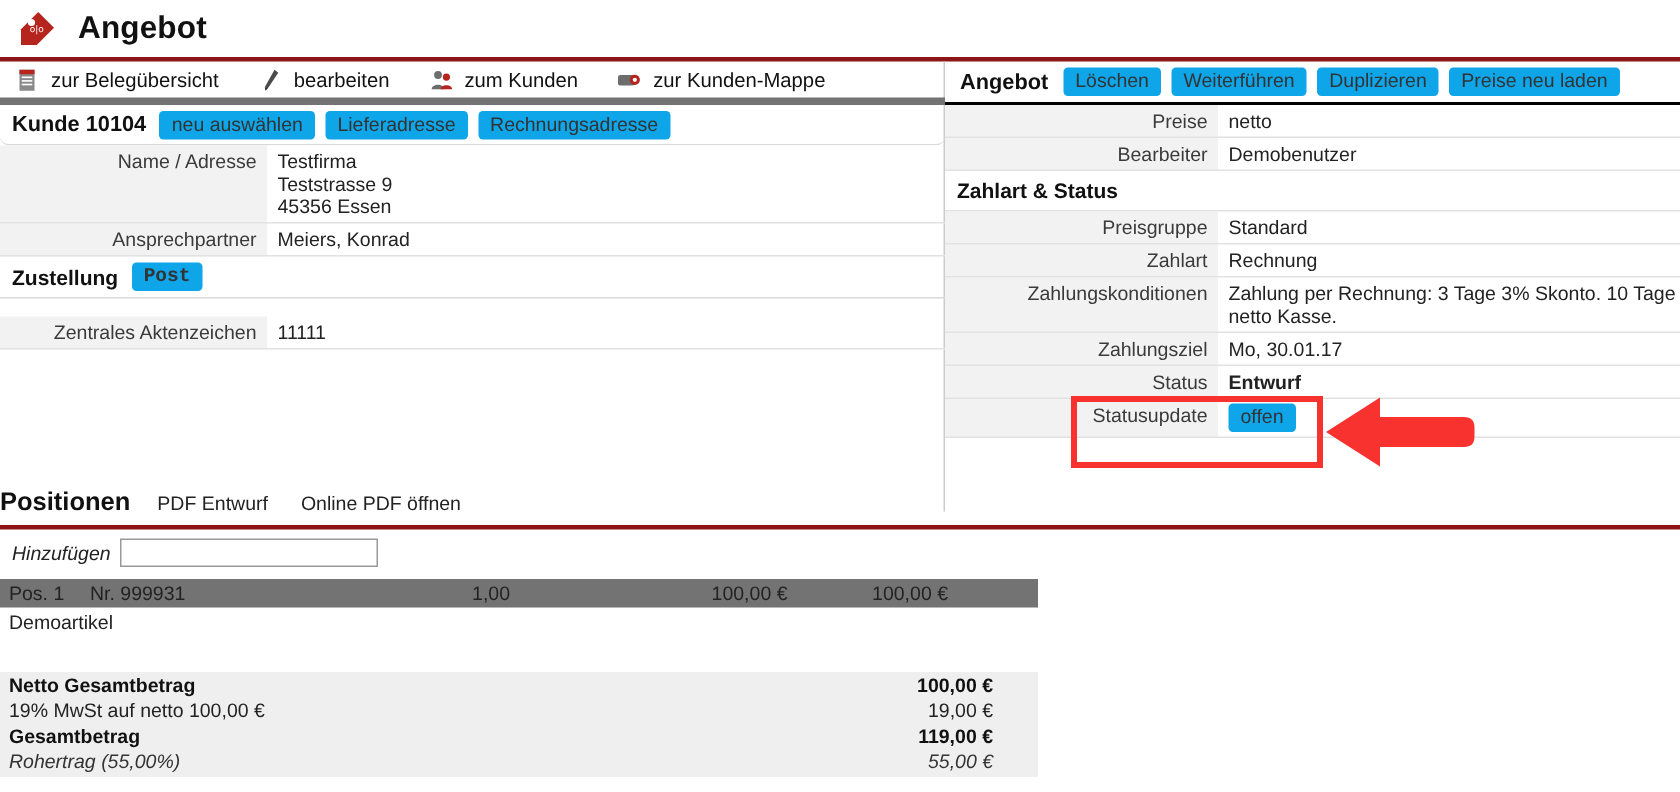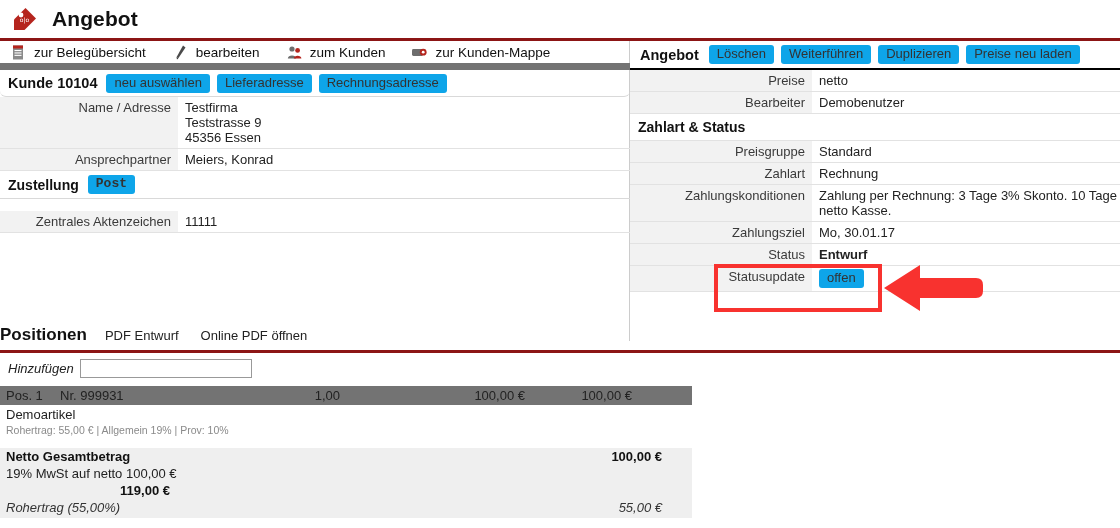--- a/index.html
+++ b/index.html
@@ -34,21 +34,21 @@
   .right-col { position: absolute; left: 630px; top: 41px; width: 490px; }
 
   .vdiv {
     position: absolute; left: 629px; top: 41px; width: 1px; height: 300px;
     background: #cccccc;
   }
 
   
   .toolbar {
     height: 29px; display: flex; align-items: center; gap: 0px;
-    padding-left: 10px; border-bottom: 7px solid #737373;
+    padding-left: 10px; border-bottom: 5px solid #737373;
   }
   .tb-item {
     display: flex; align-items: center; gap: 7px; margin-right: 26px;
     cursor: pointer; white-space: nowrap;
   }
   .tb-item .lbl { font-size: 13.5px; color: #111; }
   .ico { width: 17px; height: 17px; flex: 0 0 auto; display: block; }
 
   
   .kunde-row {
@@ -333,32 +333,33 @@
 
   <div class="pos-table">
     <div class="pos-row1">
       <span class="c-pos">Pos. 1</span>
       <span class="c-nr">Nr. 999931</span>
       <span class="c-qty">1,00</span>
       <span class="c-pr">100,00 €</span>
       <span class="c-tot">100,00 €</span>
     </div>
     <div class="pos-name">Demoartikel</div>
-    <div class="pos-meta">Rohertrag: 55,00 € | Allgemein 19% | Prov: 10%</div>
   </div>
 
   <div class="totals">
     <div class="tot-row b">
       <span class="tl">Netto Gesamtbetrag</span>
       <span class="tv">100,00 €</span>
     </div>
     <div class="tot-row">
       <span class="tl">19% MwSt auf netto 100,00 €</span>
+      <span class="tv">19,00 €</span>
     </div>
     <div class="tot-row b">
+      <span class="tl">Gesamtbetrag</span>
       <span class="tv">119,00 €</span>
     </div>
     <div class="tot-row i">
       <span class="tl">Rohertrag (55,00%)</span>
       <span class="tv">55,00 €</span>
     </div>
   </div>
 
   <div class="hl-box"></div>
   <div class="arrow">

